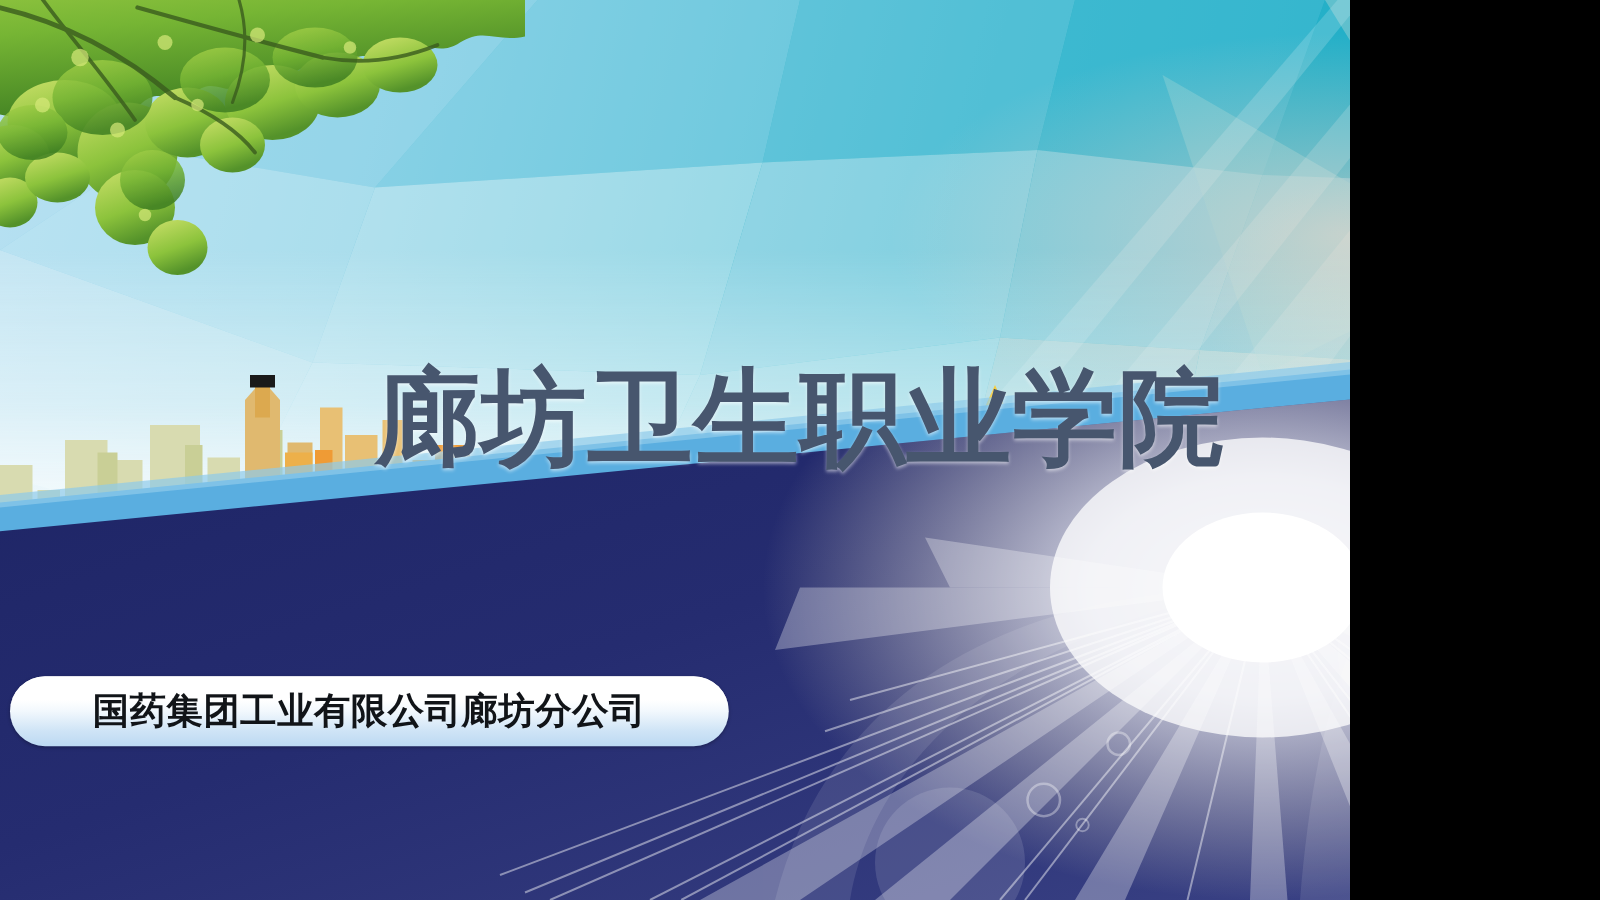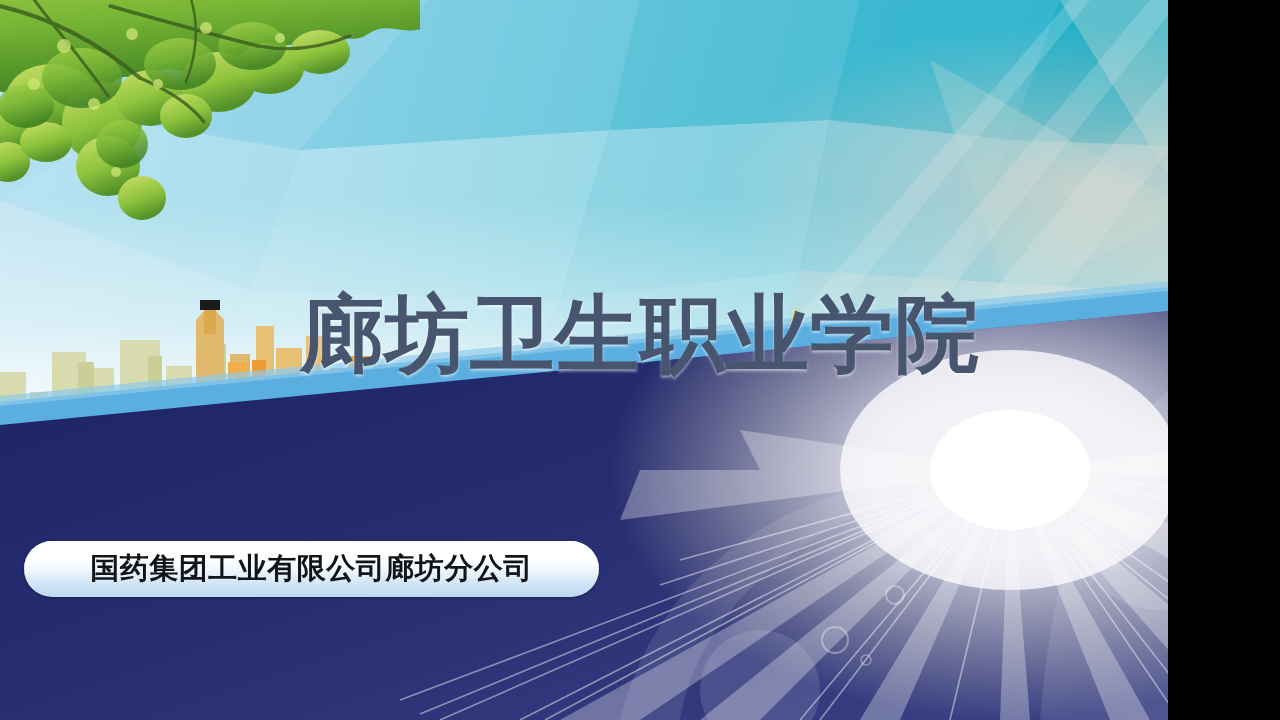--- a/index.html
+++ b/index.html
@@ -1,20 +1,20 @@
 <!DOCTYPE html>
 <html><head>
 <meta charset="utf-8">
 <style>
   html,body{margin:0;padding:0;background:#000;}
   body{font-family:"Liberation Sans","DejaVu Sans",sans-serif;}
 
   #slide{
     position:relative;
-    width:1168px;height:720px;
+    width:1080px;height:720px;
     overflow:hidden;
     background:#ffffff;
   }
 
   
   .layer{position:absolute;top:0;left:0;width:1280px;height:720px;}
   .sky{
     background:
       linear-gradient(to bottom,
         rgba(255,255,255,0) 45%,
@@ -41,21 +41,21 @@
     font-size:84px;
     line-height:92px;
     letter-spacing:1px;
     text-shadow:0 2px 3px rgba(255,255,255,.55);
     white-space:pre-line;
   }
   #title .t-line{display:block;}
 
   
   #subtitle-pill{
-    position:absolute;left:24px;top:541px;
+    position:absolute;left:8px;top:541px;
     width:575px;height:56px;
     border-radius:30px;
     background:linear-gradient(to bottom,
       #ffffff 0%,#ffffff 34%,#f2f8fd 50%,#cfe4f6 78%,#bcd9f2 100%);
     box-shadow:0 1px 3px rgba(0,0,0,.30), inset 0 1px 0 rgba(255,255,255,.9);
     display:flex;align-items:center;justify-content:center;
   }
   #subtitle-pill span{
     color:#111418;
     font-size:29px;

